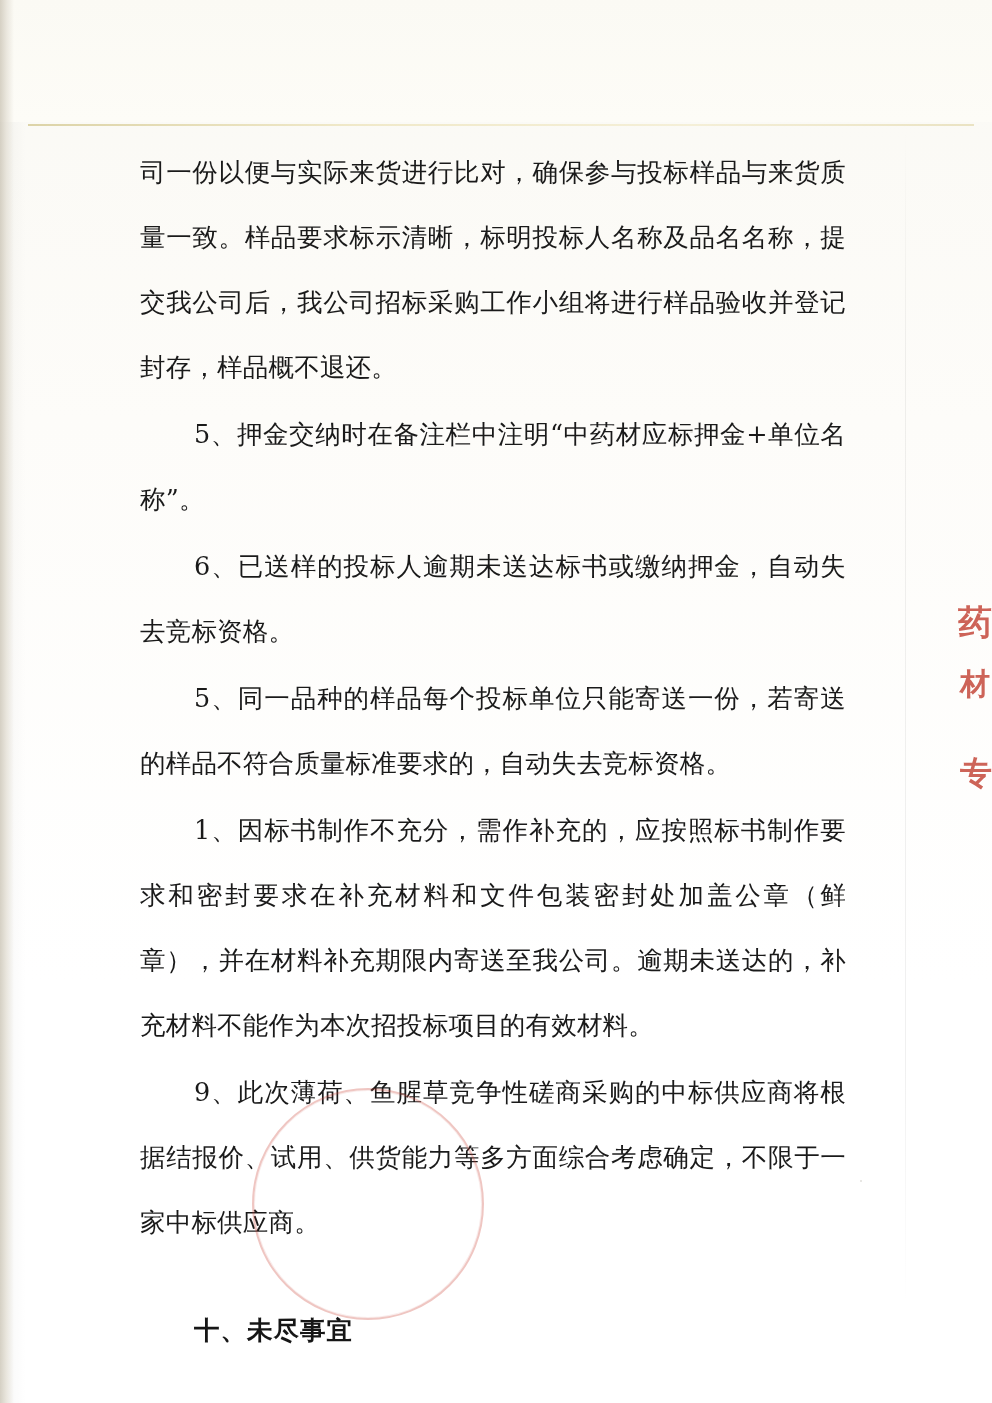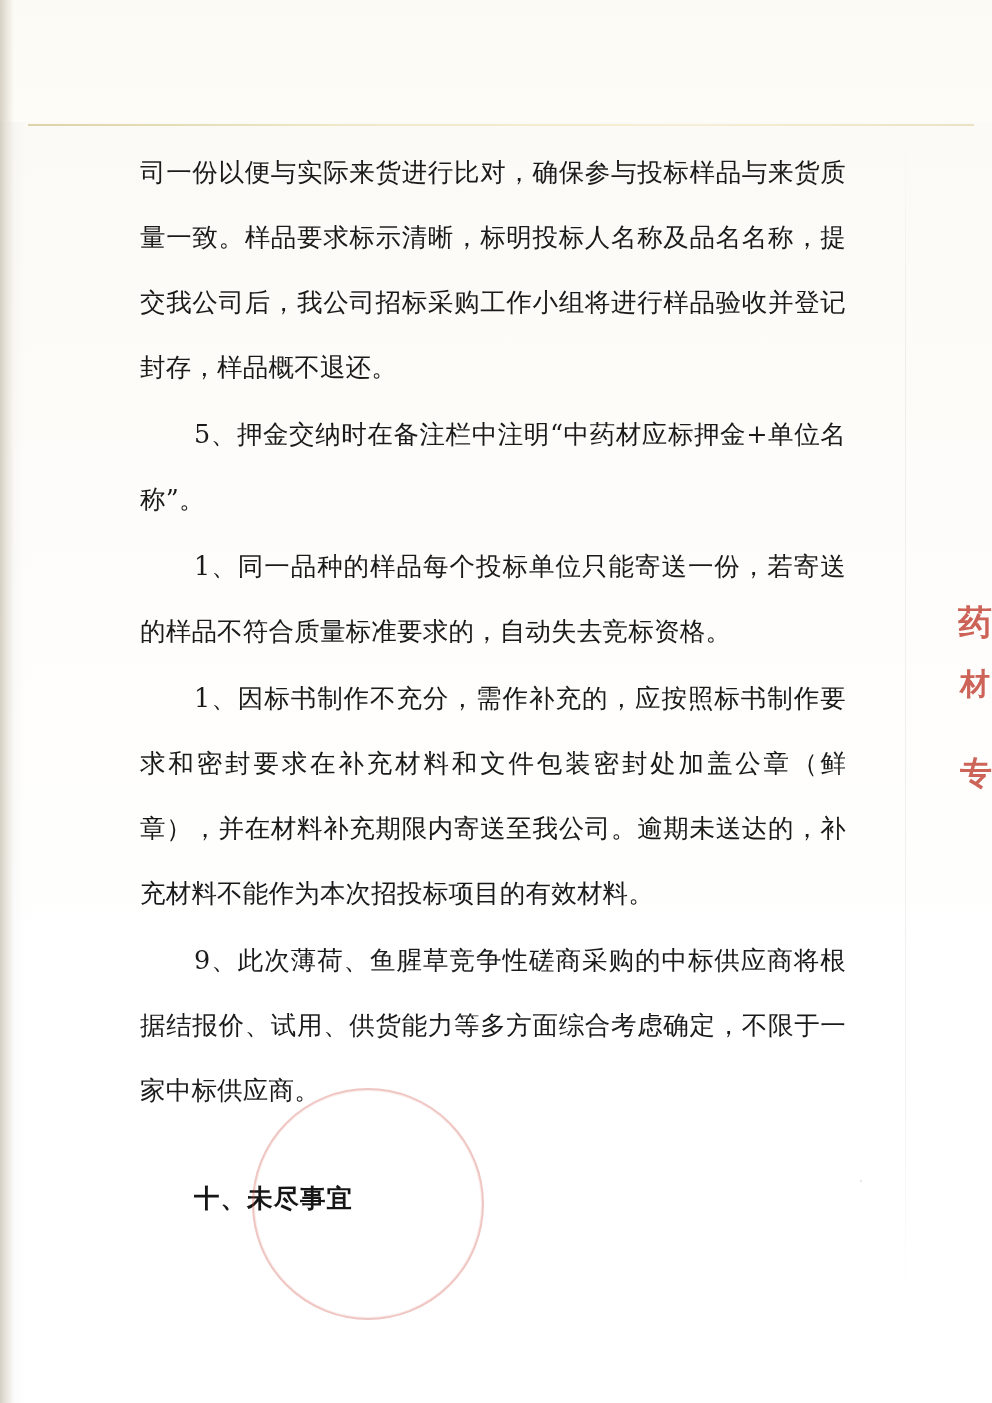--- a/index.html
+++ b/index.html
@@ -127,21 +127,22 @@
 
 <div class="page">
   <div class="scan-top"></div>
   <div class="scan-edge-left"></div>
   <div class="rule"></div>
   <div class="fold"></div>
 
   <div class="content">
     <p class="para">司一份以便与实际来货进行比对，确保参与投标样品与来货质量一致。样品要求标示清晰，标明投标人名称及品名名称，提交我公司后，我公司招标采购工作小组将进行样品验收并登记封存，样品概不退还。</p>
     <p class="para indent">5、押金交纳时在备注栏中注明“中药材应标押金+单位名称”。</p>
-    <p class="para indent">1、同一品种的样品每个投标单位只能寄送一份，若寄送的样品不符合质量标准要求的，自动失去竞标资格。</p>
+    <p class="para indent">6、已送样的投标人逾期未送达标书或缴纳押金，自动失去竞标资格。</p>
+    <p class="para indent">5、同一品种的样品每个投标单位只能寄送一份，若寄送的样品不符合质量标准要求的，自动失去竞标资格。</p>
     <p class="para indent">1、因标书制作不充分，需作补充的，应按照标书制作要求和密封要求在补充材料和文件包装密封处加盖公章（鲜章），并在材料补充期限内寄送至我公司。逾期未送达的，补充材料不能作为本次招投标项目的有效材料。</p>
     <p class="para indent">9、此次薄荷、鱼腥草竞争性磋商采购的中标供应商将根据结报价、试用、供货能力等多方面综合考虑确定，不限于一家中标供应商。</p>
     <p class="heading">十、未尽事宜</p>
   </div>
 
   <div class="stamp-circle"></div>
 
   <div class="seal-frag f1">药</div>
   <div class="seal-frag f2">材</div>
   <div class="seal-frag f3">专</div>

